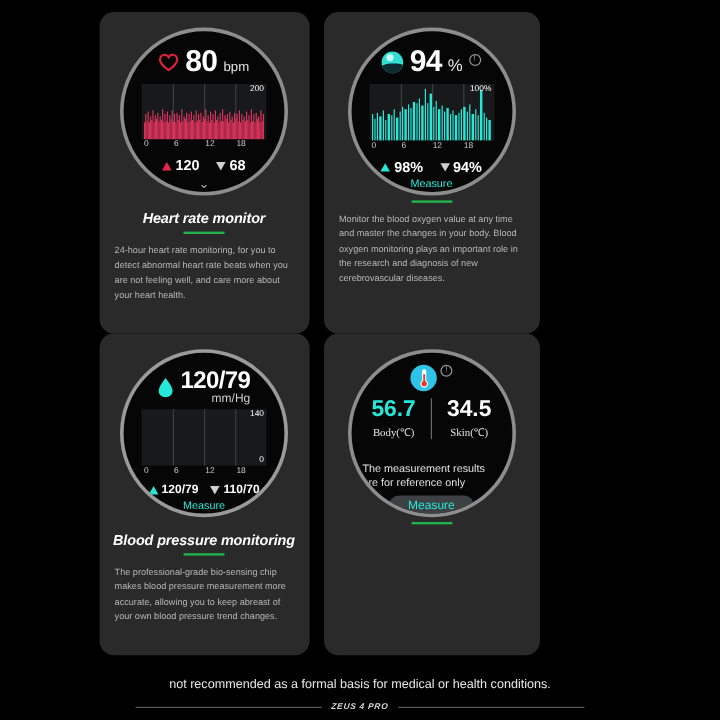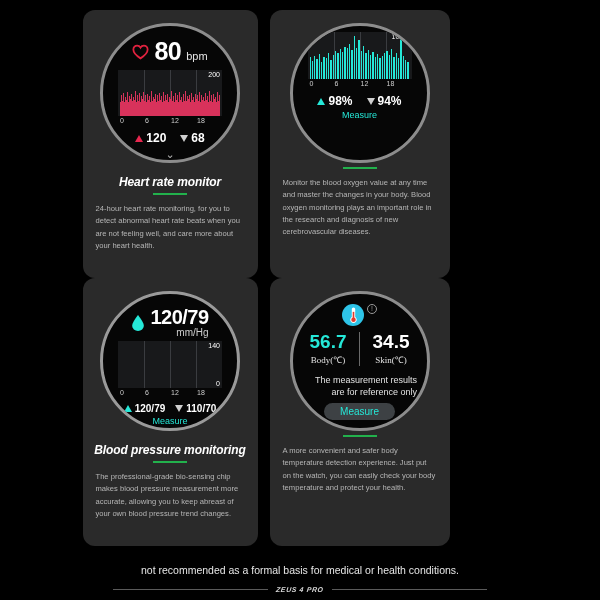--- a/index.html
+++ b/index.html
@@ -113,21 +113,21 @@
   
   .temp-head { margin-top:10px; display:flex; align-items:flex-start; gap:3px; }
   .thermo { width:22px;height:22px;border-radius:50%;background:#2ec4e8;position:relative;display:flex;align-items:center;justify-content:center; }
   .temp-row { display:flex; align-items:flex-start; margin-top:6px; }
   .temp-col { width:58px; text-align:center; }
   .temp-val { font-size:19px; font-weight:bold; line-height:1.05; }
   .temp-val.cyan { color:#25e8d8; }
   .temp-val.white { color:#ffffff; }
   .temp-lbl { font-size:9px; color:#e2e2e2; margin-top:1px;font-family:Liberation Serif, serif; }
   .temp-div { width:1px; background:#6a6a6a; height:34px; margin:0 2px; }
-  .temp-note { font-size:9px; color:#e2e2e2; text-align:right; line-height:1.35; margin-top:8px; width:115px; }
+  .temp-note { font-size:9px; color:#e2e2e2; text-align:left; line-height:1.35; margin-top:18px; width:115px; }
   .measure-btn {
     margin-top:5px; background:#3d4144; color:#25e8d8;
     font-size:10px; padding:3px 16px; border-radius:10px;
     border:none;
   }
 
   
   .card-title {
     font-size:12px; font-weight:bold; font-style:italic; color:#fff;
     text-align:center; margin-top:12px; letter-spacing:-0.1px;
@@ -303,20 +303,26 @@
       </div>
 
       <div class="card-title">Heart rate monitor</div>
       <div class="accent"></div>
       <div class="card-desc">24-hour heart rate monitoring, for you to detect abnormal heart rate beats when you are not feeling well, and care more about your heart health.</div>
     </div>
 
     <div class="card">
       <div class="watch-wrap">
         <div class="watch">
+          <div class="w-head">
+            <span class="spo2-icon"></span>
+            <span class="big-val">94</span>
+            <span class="unit pct">%</span>
+            <span class="info-icon">!</span>
+          </div>
 
           <div class="chart">
             <div class="vline" style="left:25%"></div>
             <div class="vline" style="left:50%"></div>
             <div class="vline" style="left:75%"></div>
             <div class="bars">
                 <div class="bar ox-bar" style="height: 48%;"></div>
                 <div class="bar ox-bar" style="height: 40%;"></div>
                 <div class="bar ox-bar" style="height: 52%;"></div>
                 <div class="bar ox-bar" style="height: 44%;"></div>
@@ -556,21 +562,20 @@
           <div class="temp-note">
             <div>The measurement results</div>
             <div>are for reference only</div>
           </div>
 
           <button class="measure-btn">Measure</button>
         </div>
       </div>
 
       <div class="accent"></div>
-      <div class="card-desc">A more convenient and safer body temperature detection experience. Just put on the watch, you can easily check your body temperature and protect your health.</div>
     </div>
 
   </div>
 
   <div class="footer">
     <div class="disclaimer">
       <div>not recommended as a formal basis for medical or health conditions.</div>
     </div>
     <div class="logo-row">
       <span class="logo-line"></span>

